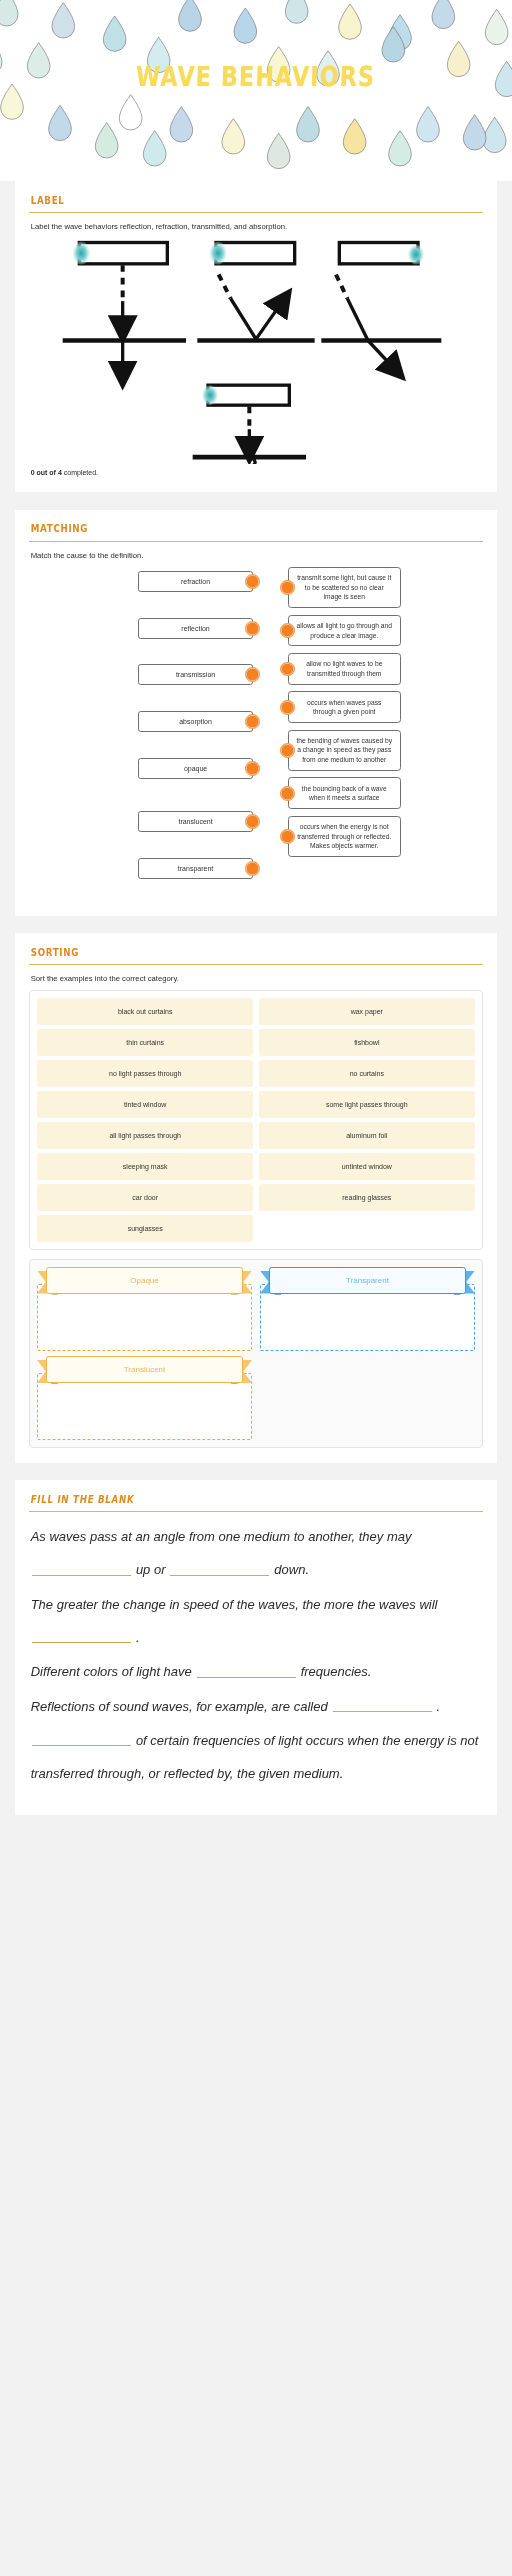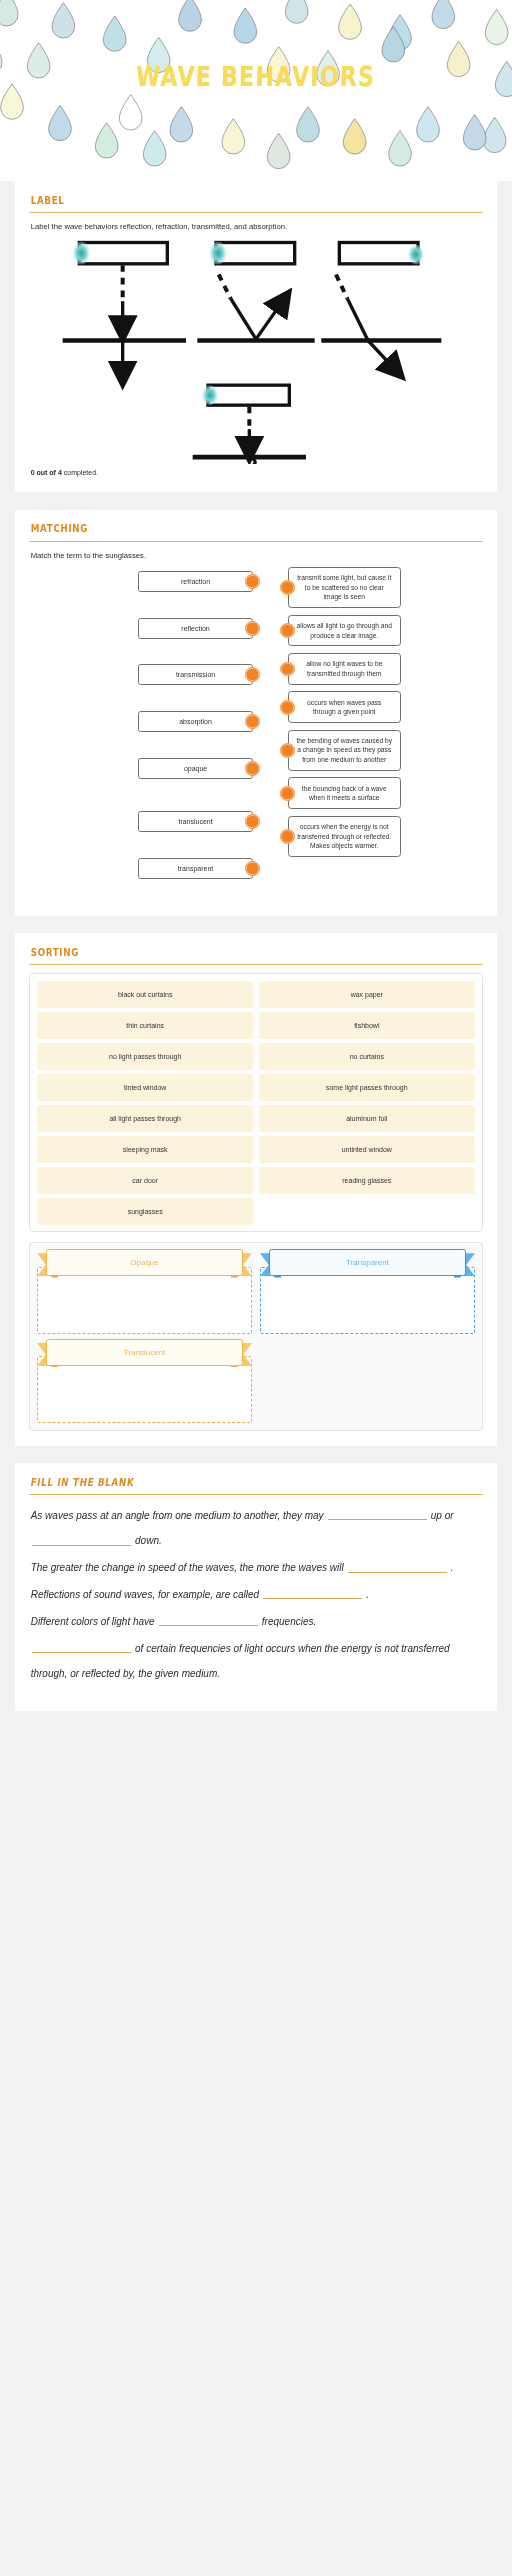--- a/index.html
+++ b/index.html
@@ -186,21 +186,21 @@
     display:flex; align-items:center; justify-content:center;
     font-size: 8px;
     color:#E8B463;
   }
   .zone.blue .banner-plate {
     border-color:#3D94D8; background:#F5FBFF; color:#6FB9EA;
   }
 
   
   .fib-p {
-    font-size: 10px;
+    font-size: 13px;
     line-height: 2.55;
     color:#2b2b2b;
     margin: 0 0 1.3px 1.3px;
   }
   .blank {
     display:inline-block;
     width: 99px;
     border-bottom: 0.7px solid #D8A456;
     height: 9.3px;
     vertical-align: -1.3px;
@@ -321,21 +321,21 @@
     <b>0 out of 4</b>
     <span>completed.</span>
   </div>
 </div>
 
 <div class="spacer"></div>
 
 <div class="card">
   <div class="sec-head">Matching</div>
   <div class="sec-rule"></div>
-  <div class="prompt">Match the term to the sunglasses.</div>
+  <div class="prompt">Match the cause to the definition.</div>
 
   <div class="match-grid">
     <div class="match-col left" id="terms-col" style="position: relative; height: 334px;">
         <div class="term-row" style="position: absolute; top: 4px; left: 0px; right: 0px; height: 21.3px;">
           <div class="term-box">refraction</div>
           <span class="dot right-edge"></span>
         </div>
         <div class="term-row" style="position: absolute; top: 51px; left: 0px; right: 0px; height: 21.3px;">
           <div class="term-box">reflection</div>
           <span class="dot right-edge"></span>
@@ -392,20 +392,21 @@
         </div>
       </div>
   </div>
 </div>
 
 <div class="spacer"></div>
 
 <div class="card">
   <div class="sec-head">Sorting</div>
   <div class="sec-rule"></div>
+  <div class="prompt">Sort the examples into the correct category.</div>
 
   <div class="tiles-panel">
     <div class="tiles-grid" id="tiles-grid">
         <div class="tile">black out curtains</div>
         <div class="tile">wax paper</div>
         <div class="tile">thin curtains</div>
         <div class="tile">fishbowl</div>
         <div class="tile">no light passes through</div>
         <div class="tile">no curtains</div>
         <div class="tile">tinted window</div>
@@ -456,18 +457,18 @@
 </div>
 
 <div class="spacer"></div>
 
 <div class="card" style="padding-bottom:23px;font-style:italic;">
   <div class="sec-head">Fill in the Blank</div>
   <div class="sec-rule"></div>
   <div id="fib-body">
       <div class="fib-p">As waves pass at an angle from one medium to another, they may <span class="blank"></span> up or <span class="blank"></span> down.</div>
       <div class="fib-p">The greater the change in speed of the waves, the more the waves will <span class="blank"></span> .</div>
+      <div class="fib-p">Different colors of light have <span class="blank"></span> frequencies.</div>
       <div class="fib-p">Reflections of sound waves, for example, are called <span class="blank"></span> .</div>
-      <div class="fib-p">Different colors of light have <span class="blank"></span> frequencies.</div>
       <div class="fib-p"><span class="blank"></span> of certain frequencies of light occurs when the energy is not transferred through, or reflected by, the given medium.</div>
     </div>
 </div>
 
 
 </body></html>

